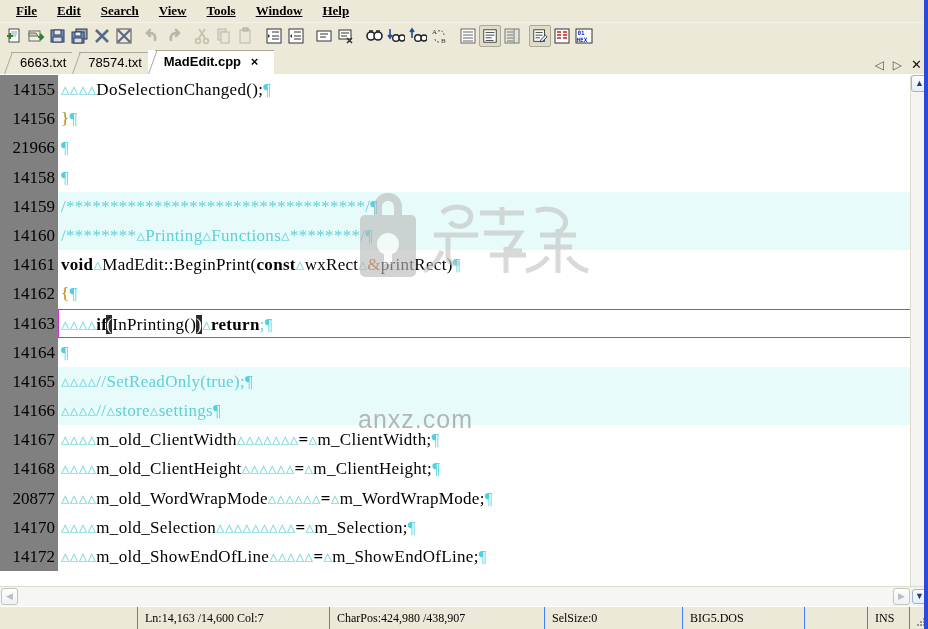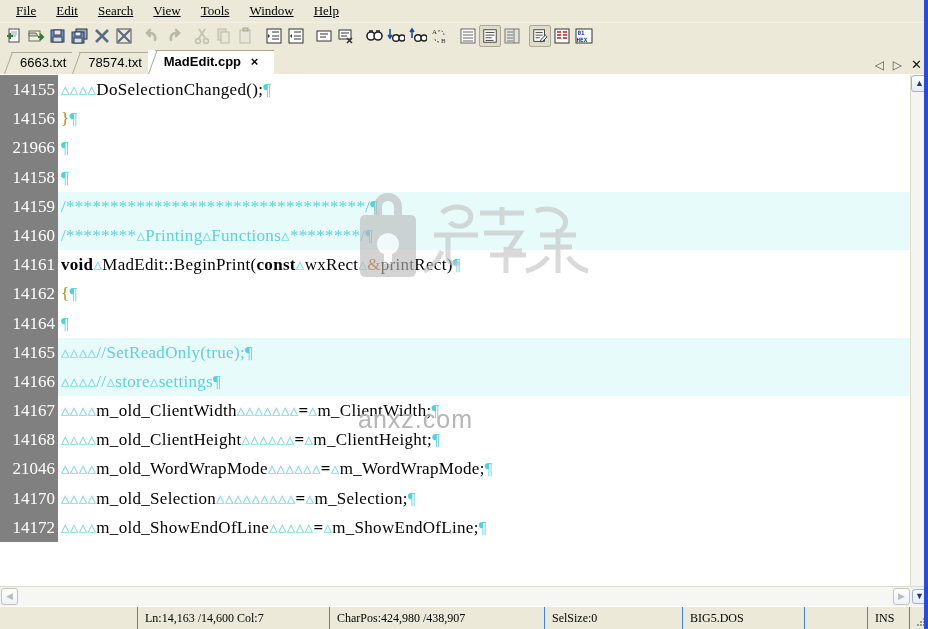--- a/index.html
+++ b/index.html
@@ -26,20 +26,21 @@
   }
 
   
   .menubar {
     height: 22px;
     background: #ece9d8;
     display: flex;
     align-items: center;
     padding-left: 6px;
     flex: 0 0 auto;
+    font-weight: bold;
   }
   .menu-item {
     padding: 2px 10px;
     color: #000;
     font-size: 13px;
     font-family: "Liberation Serif", serif;
     cursor: default;
     white-space: nowrap;
   }
   .menu-item .mn {
@@ -181,21 +182,21 @@
     white-space: nowrap;
     display: flex;
     align-items: center;
   }
   .gutter {
     width: 58px;
     min-width: 58px;
     height: 29.2px;
     line-height: 29.2px;
     background: #808080;
-    color: #ffffff;
+    color: #000000;
     text-align: right;
     padding-right: 3px;
     box-sizing: border-box;
     font-family: "Liberation Serif", serif;
     font-size: 17px;
     letter-spacing: 0px;
     user-select: none;
   }
   .code {
     height: 29.2px;
@@ -631,20 +632,24 @@
             <div class="code"><span class="cmt">/********</span><span class="ws">▵</span><span class="cmt">Printing</span><span class="ws">▵</span><span class="cmt">Functions</span><span class="ws">▵</span><span class="cmt">********/</span><span class="eol">¶</span></div>
           </div>
           <div class="row">
             <div class="gutter">14161</div>
             <div class="code"><span class="kw">void</span><span class="ws">▵</span><span class="punc">MadEdit::BeginPrint(</span><span class="kw">const</span><span class="ws">▵</span><span class="punc">wxRect</span><span class="ws">▵</span><span class="amp">&amp;</span><span class="punc">printRect)</span><span class="eol">¶</span></div>
           </div>
           <div class="row">
             <div class="gutter">14162</div>
             <div class="code"><span class="brc">{</span><span class="eol">¶</span></div>
           </div>
+          <div class="row current">
+            <div class="gutter">14163</div>
+            <div class="code"><span class="ws">▵▵▵▵</span><span class="kw">if</span><span class="caret"></span><span class="match">(</span><span class="punc">InPrinting()</span><span class="match">)</span><span class="ws">▵</span><span class="kw">return</span><span class="semi">;</span><span class="eol">¶</span></div>
+          </div>
           <div class="row">
             <div class="gutter">14164</div>
             <div class="code"><span class="eol">¶</span></div>
           </div>
           <div class="row comment">
             <div class="gutter">14165</div>
             <div class="code"><span class="ws">▵▵▵▵</span><span class="cmt">//SetReadOnly(true);</span><span class="eol">¶</span></div>
           </div>
           <div class="row comment">
             <div class="gutter">14166</div>
@@ -652,21 +657,21 @@
           </div>
           <div class="row">
             <div class="gutter">14167</div>
             <div class="code"><span class="ws">▵▵▵▵</span><span class="punc">m_old_ClientWidth</span><span class="ws">▵▵▵▵▵▵▵</span><span class="kw">=</span><span class="ws">▵</span><span class="punc">m_ClientWidth;</span><span class="eol">¶</span></div>
           </div>
           <div class="row">
             <div class="gutter">14168</div>
             <div class="code"><span class="ws">▵▵▵▵</span><span class="punc">m_old_ClientHeight</span><span class="ws">▵▵▵▵▵▵</span><span class="kw">=</span><span class="ws">▵</span><span class="punc">m_ClientHeight;</span><span class="eol">¶</span></div>
           </div>
           <div class="row">
-            <div class="gutter">21046</div>
+            <div class="gutter">20877</div>
             <div class="code"><span class="ws">▵▵▵▵</span><span class="punc">m_old_WordWrapMode</span><span class="ws">▵▵▵▵▵▵</span><span class="kw">=</span><span class="ws">▵</span><span class="punc">m_WordWrapMode;</span><span class="eol">¶</span></div>
           </div>
           <div class="row">
             <div class="gutter">14170</div>
             <div class="code"><span class="ws">▵▵▵▵</span><span class="punc">m_old_Selection</span><span class="ws">▵▵▵▵▵▵▵▵▵</span><span class="kw">=</span><span class="ws">▵</span><span class="punc">m_Selection;</span><span class="eol">¶</span></div>
           </div>
           <div class="row">
             <div class="gutter">14172</div>
             <div class="code"><span class="ws">▵▵▵▵</span><span class="punc">m_old_ShowEndOfLine</span><span class="ws">▵▵▵▵▵</span><span class="kw">=</span><span class="ws">▵</span><span class="punc">m_ShowEndOfLine;</span><span class="eol">¶</span></div>
           </div>

